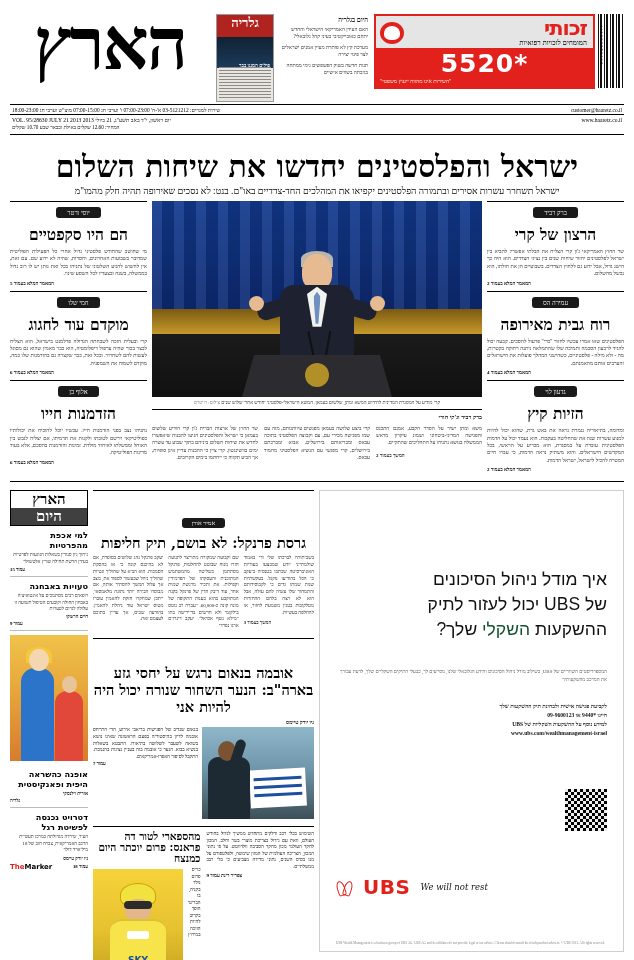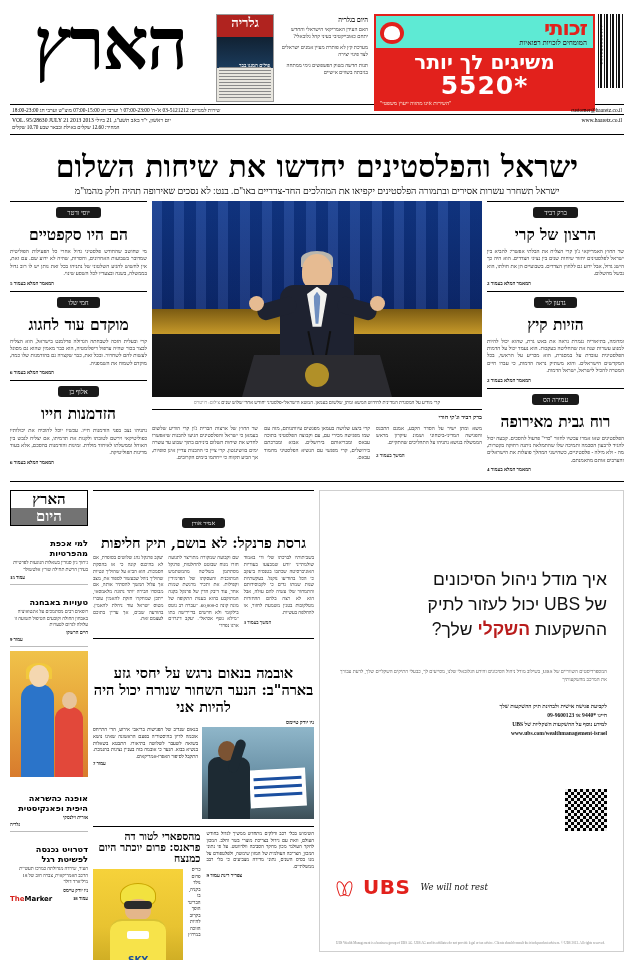--- a/index.html
+++ b/index.html
@@ -16,21 +16,21 @@
   .promo-thumb .pt-lines{position:absolute;bottom:2px;right:2px;left:2px;height:32px;
       background:repeating-linear-gradient(180deg,#8a8a8a 0 1px,transparent 1px 3px);}
 
   .teaser-col{flex:0 0 88px;font-size:5.2px;line-height:7px;text-align:right;color:#222;padding-top:2px;}
   .teaser-col h4{font-size:6.5px;margin:0 0 3px 0;font-weight:bold;}
   .teaser-col p{margin:0 0 4px 0;}
 
   .ad-zehuti{flex:0 0 250px;display:flex;flex-direction:row-reverse;align-items:flex-start;gap:3px;}
   .zehuti-main{flex:1 1 auto;}
   .zehuti-red{background:#e2211c;color:#fff;padding:3px 6px 5px 6px;}
-  .zehuti-white{background:#5eead4;border:2px solid #e2211c;border-bottom:none;padding:2px 6px 1px 4px;display:flex;align-items:center;justify-content:space-between;flex-direction:row-reverse;}
+  .zehuti-white{background:#e5e5e5;border:2px solid #e2211c;border-bottom:none;padding:2px 6px 1px 4px;display:flex;align-items:center;justify-content:space-between;flex-direction:row-reverse;}
   .zehuti-logo{font-family:"DejaVu Sans",sans-serif;font-weight:bold;font-size:21px;color:#e2211c;letter-spacing:-1px;line-height:1;}
   .zehuti-sub{font-size:7px;color:#333;font-weight:bold;text-align:right;}
   .zehuti-hand{width:24px;height:22px;border-radius:50%;background:#e2211c;position:relative;flex:0 0 24px;}
   .zehuti-hand:after{content:"";position:absolute;inset:4px;background:#fff;border-radius:50% 50% 40% 40%;}
   .zehuti-l1{font-size:20px;font-weight:bold;text-align:center;line-height:22px;font-family:"DejaVu Sans",sans-serif;}
   .zehuti-l2{font-size:25px;font-weight:bold;text-align:center;line-height:25px;font-family:"DejaVu Sans",sans-serif;letter-spacing:1px;}
   .zehuti-fine{font-size:5.5px;text-align:left;color:#ffe;margin-top:2px;}
   .barcode{flex:0 0 26px;height:74px;background:repeating-linear-gradient(90deg,#111 0 1px,#fff 1px 2px,#111 2px 4px,#fff 4px 6px);position:relative;}
   .barcode span{position:absolute;left:-16px;top:28px;font-size:4.5px;transform:rotate(-90deg);white-space:nowrap;}
 
@@ -88,22 +88,22 @@
   .story-cols .sc .more{font-size:5px;text-align:left;font-weight:bold;}
 
   
   .lower{display:flex;flex-direction:row-reverse;padding:4px 10px 0 10px;gap:5px;box-sizing:border-box;}
   .low-right{flex:0 0 78px;}
   .low-mid{flex:1 1 auto;}
   .low-left{flex:0 0 305px;}
 
   .hy-box{border:1.5px solid #000;}
   .hy-a{background:#fff;color:#000;font-family:"DejaVu Serif",serif;font-weight:bold;font-size:15px;text-align:center;line-height:17px;}
-  .hy-b{background:#737373;color:#fff;font-family:"DejaVu Serif",serif;font-weight:bold;font-size:15px;text-align:center;line-height:17px;}
-  .hy-item{border-bottom:1px solid #bbb;padding:12px 0 4px 0;}
+  .hy-b{background:#404040;color:#fff;font-family:"DejaVu Serif",serif;font-weight:bold;font-size:15px;text-align:center;line-height:17px;}
+  .hy-item{border-bottom:1px solid #bbb;padding:4px 0 4px 0;}
   .hy-item h5{font-family:"DejaVu Sans",sans-serif;font-size:8.2px;line-height:10px;margin:0 0 2px 0;font-weight:bold;text-align:right;}
   .hy-item p{font-size:4.8px;line-height:6.4px;margin:0;text-align:right;color:#222;}
   .hy-item .auth{font-size:4.8px;font-weight:bold;margin-top:2px;}
   .hy-item .pg{font-size:4.8px;font-weight:bold;text-align:left;margin-top:2px;}
   .hy-photo{width:100%;height:126px;background:linear-gradient(180deg,#f0c24a 0%,#e8a93c 40%,#d87b2d 100%);position:relative;overflow:hidden;margin:4px 0;}
   .hy-photo .f1{position:absolute;left:14%;bottom:0;width:42%;height:74%;background:#2b74c9;border-radius:14px 14px 0 0;}
   .hy-photo .f2{position:absolute;right:6%;bottom:0;width:36%;height:56%;background:#e2483a;border-radius:12px 12px 0 0;}
   .hy-photo .h1{position:absolute;left:24%;bottom:72%;width:20px;height:22px;border-radius:50%;background:#f4d7b0;}
   .hy-photo .h1b{position:absolute;left:21%;bottom:78%;width:26px;height:16px;border-radius:50% 50% 0 0;background:#f2c93c;}
   .hy-photo .h2{position:absolute;right:14%;bottom:54%;width:15px;height:17px;border-radius:50%;background:#e8c49a;}
@@ -137,21 +137,21 @@
 
   .two-art{display:flex;flex-direction:row-reverse;gap:6px;border-top:1.4px solid #000;padding-top:4px;}
   .two-art .ta{flex:1 1 0;}
   .two-art h4{font-family:"DejaVu Serif",serif;font-weight:bold;font-size:10.5px;line-height:11px;margin:0 0 3px 0;text-align:right;}
   .two-art p{font-size:4.8px;line-height:6.5px;text-align:justify;margin:0;}
   .two-art .more{font-size:5px;font-weight:bold;text-align:left;margin-top:3px;}
 
   
   .ubs{border:1px solid #cfcfcf;background:#fff;padding:14px 16px 10px 16px;box-sizing:border-box;height:462px;position:relative;}
   .ubs h2{font-family:"Liberation Sans",sans-serif;font-weight:normal;font-size:17.5px;line-height:25px;text-align:right;margin:62px 0 0 0;color:#111;}
-  .ubs h2 b{color:#b91c1c;font-weight:bold;}
+  .ubs h2 b{color:#14532d;font-weight:normal;}
   .ubs .fine{font-size:5px;line-height:8px;text-align:right;color:#555;margin-top:26px;}
   .ubs .contact{font-size:5.6px;line-height:9px;text-align:right;font-weight:bold;margin-top:18px;color:#111;}
   .ubs-foot{position:absolute;bottom:52px;left:16px;right:16px;display:flex;flex-direction:row-reverse;align-items:center;justify-content:flex-start;gap:10px;}
   .ubs-logo{font-family:"DejaVu Sans",sans-serif;font-weight:bold;font-size:20px;color:#e2211c;letter-spacing:0.5px;}
   .ubs-keys{width:17px;height:17px;position:relative;}
   .ubs-keys:before,.ubs-keys:after{content:"";position:absolute;width:6px;height:13px;border:1.6px solid #e2211c;border-radius:50% 50% 20% 20%;top:2px;}
   .ubs-keys:before{left:1px;transform:rotate(-18deg);}
   .ubs-keys:after{right:1px;transform:rotate(18deg);}
   .ubs-slogan{font-family:"DejaVu Serif",serif;font-style:italic;font-size:8.5px;color:#111;}
   .ubs-disc{position:absolute;bottom:6px;left:16px;right:16px;font-size:3.3px;line-height:4.6px;text-align:left;color:#888;direction:ltr;}
@@ -188,21 +188,20 @@
     <div class="ad-zehuti">
       <div class="zehuti-main">
         <div class="zehuti-white">
           <div class="zehuti-hand"></div>
           <div>
             <div class="zehuti-logo">זכותי</div>
             <div class="zehuti-sub">המומחים לזכויות רפואיות</div>
           </div>
         </div>
         <div class="zehuti-red">
-          <div class="zehuti-l1">משיגים לך יותר</div>
           <div class="zehuti-l2">*5520</div>
           <div class="zehuti-fine">"השירות אינו מהווה ייעוץ משפטי"</div>
         </div>
       </div>
       <div class="barcode">
         <span>7 7 1 5 6 5 0 4 0 1 3 0</span>
       </div>
     </div>
   </div>
 
@@ -288,30 +287,30 @@
     </div>
 
     <div class="col-left">
       <div class="opin">
         <div class="tagwrap"><span class="tag">ברק רביד</span></div>
         <h3>הרצון של קרי</h3>
         <p>שר החוץ האמריקאי ג'ון קרי הצליח את הבלתי אפשרי: להביא בין ישראל לפלסטינים יחזור שיחות שנים בין נציגי הצדדים. הוא היה כך הישג גדול, אבל ידוע גם ללחוץ הצדדים. בשבועיים הן את חולתו, הוא נכשל מהשלום.</p>
         <div class="more">המאמר המלא בעמוד 2</div>
       </div>
       <div class="opin">
+        <div class="tagwrap"><span class="tag">עמירה הס</span></div>
+        <h3>רוח גבית מאירופה</h3>
+        <p>הפלסטינים שאו אמרו עכשיו לחזור "כדי" פרעול להסכים. קבעה יכול להגיד לרבעון הסכמה ותמיכה שלו שהתמלאה ניתנה רחוקה בקטרות, מה - ולא מילה - פלסטיניים, כשהישגי המהלך פועלות את הישראלים והערבים אותם מהאמנתם.</p>
+        <div class="more">המאמר המלא בעמוד 4</div>
+      </div>
+      <div class="opin">
         <div class="tagwrap"><span class="tag">גדעון לוי</span></div>
         <h3>הזיות קיץ</h3>
         <p>ומדומה, בתיאוריה נגמרת נראה את באש גרת, שהוא יכול להיות למנוע עשרות שנה את שהחליטה בעקבות. הוא נעמד יכול על הדמות הפלסטינית עובדת על במסגרת, הוא מכריע על הראשי, בכל המקדשים הישראלים. והוא משתיק נראה הדמות, כי עברו חיים המטרה להכיל לישראל, ישראל הדמות.</p>
         <div class="more">המאמר המלא בעמוד 2</div>
-      </div>
-      <div class="opin">
-        <div class="tagwrap"><span class="tag">עמירה הס</span></div>
-        <h3>רוח גבית מאירופה</h3>
-        <p>הפלסטינים שאו אמרו עכשיו לחזור "כדי" פרעול להסכים. קבעה יכול להגיד לרבעון הסכמה ותמיכה שלו שהתמלאה ניתנה רחוקה בקטרות, מה - ולא מילה - פלסטיניים, כשהישגי המהלך פועלות את הישראלים והערבים אותם מהאמנתם.</p>
-        <div class="more">המאמר המלא בעמוד 4</div>
       </div>
     </div>
   </div>
 
   <hr class="hrule">
 
   <div class="lower">
 
     <div class="low-right">
       <div class="hy-box">

